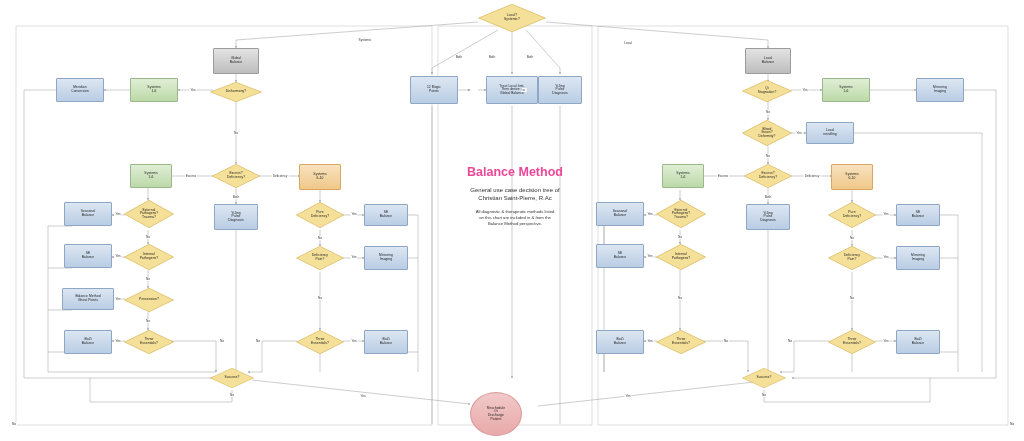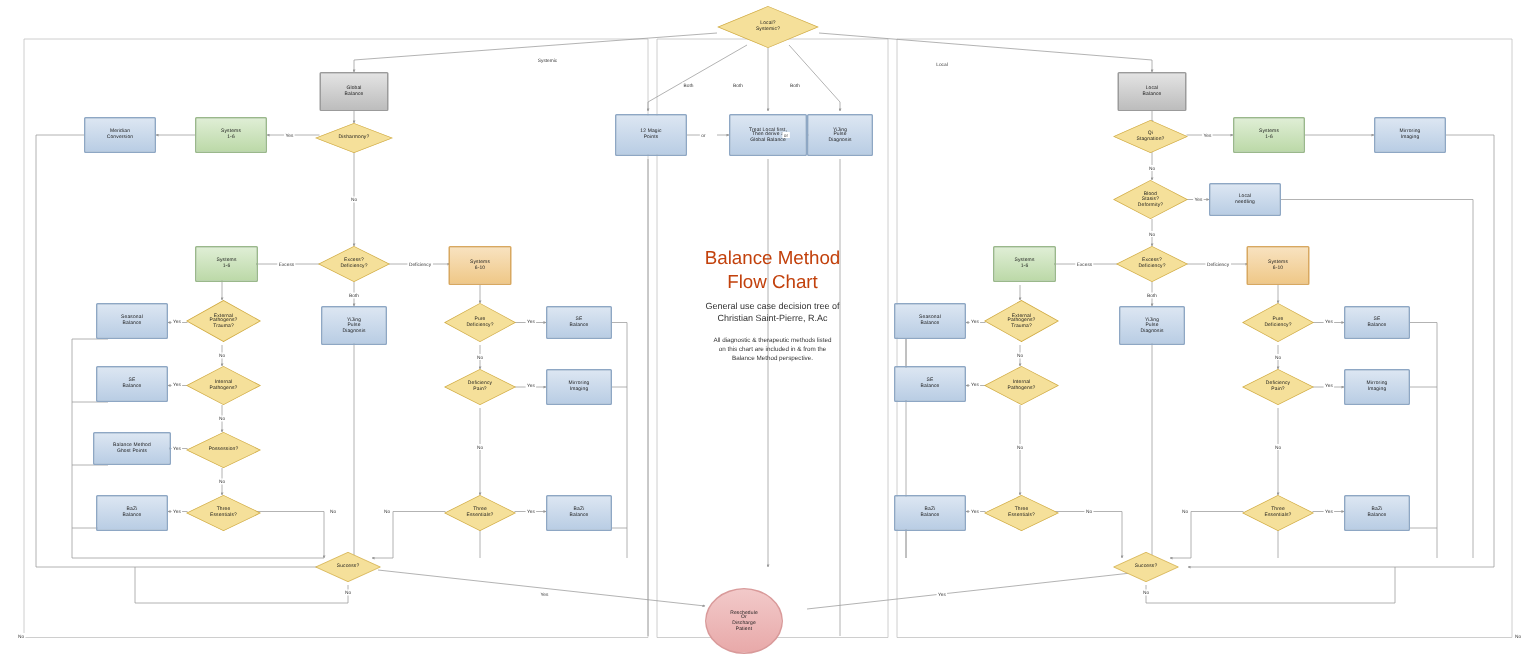--- a/index.html
+++ b/index.html
@@ -21,21 +21,21 @@
   .diamond .dshape{position:absolute;left:0;top:0;width:100%;height:100%;}
   .diamond .dtxt{position:relative;z-index:2;padding:0 2px;}
 
   .oval{border:0.6px solid #d99a9a;border-radius:50%/50%;
         background:linear-gradient(180deg,#f2c9c9 0%,#e8a9a9 100%);}
 
   .elabel{position:absolute;font-size:3.2px;color:#3a3a3a;background:#fff;
           padding:0 1px;white-space:nowrap;transform:translate(-50%,-50%);}
 
   #title{position:absolute;text-align:center;color:#2b2b2b;}
-  #title .t1{font-size:12.5px;line-height:1.25;font-weight:400;color:#c2410c;}
+  #title .t1{font-size:12.5px;line-height:1.25;font-weight:700;color:#ec4899;}
   #title .t2{font-size:6px;line-height:1.35;margin-top:5px;color:#333;}
   #title .t3{font-size:4.2px;line-height:1.4;margin-top:7px;color:#333;}
 </style>
 </head>
 <body>
 
 <div id="stage">
 
   <svg id="wires" viewBox="0 0 1024 441">
     <defs>
@@ -144,21 +144,20 @@
       <path d="M940,258 L958,258" marker-end="none"></path>
       <path d="M940,352 L958,352" marker-end="none"></path>
       <path d="M852,352 L852,372" marker-end="none"></path>
       <path d="M768,214 L768,372" marker-end="none"></path>
       <path d="M764,390 L764,402 L930,402 L930,378" marker-end="none"></path>
     </g>
   </svg>
 
   <div id="title" style="left:441px;top:165px;width:148px;">
     <div class="t1">Balance Method</div>
-    <div class="t1">Flow Chart</div>
     <div class="t2" style="white-space:pre-line">General use case decision tree of
 Christian Saint-Pierre, R.Ac</div>
     <div class="t3" style="white-space:pre-line">All diagnostic &amp; therapeutic methods listed
 on this chart are included in &amp; from the
 Balance Method perspective.</div>
   </div>
 
   <div class="node diamond" style="left:478px;top:4px;width:68px;height:28px;">
     <svg class="dshape" viewBox="0 0 100 100" preserveAspectRatio="none">
         <polygon points="50,1 99,50 50,99 1,50" fill="#f5e09a" stroke="#cfa93f" stroke-width="1.2"></polygon>

